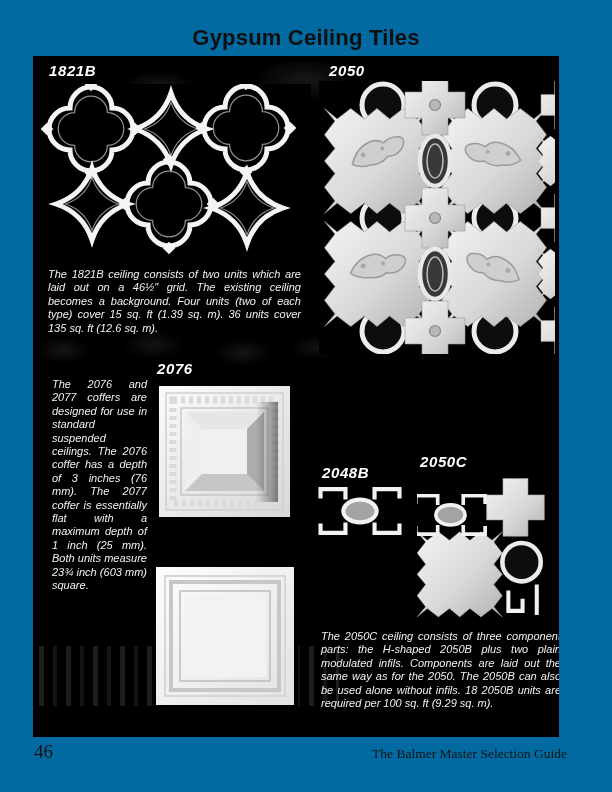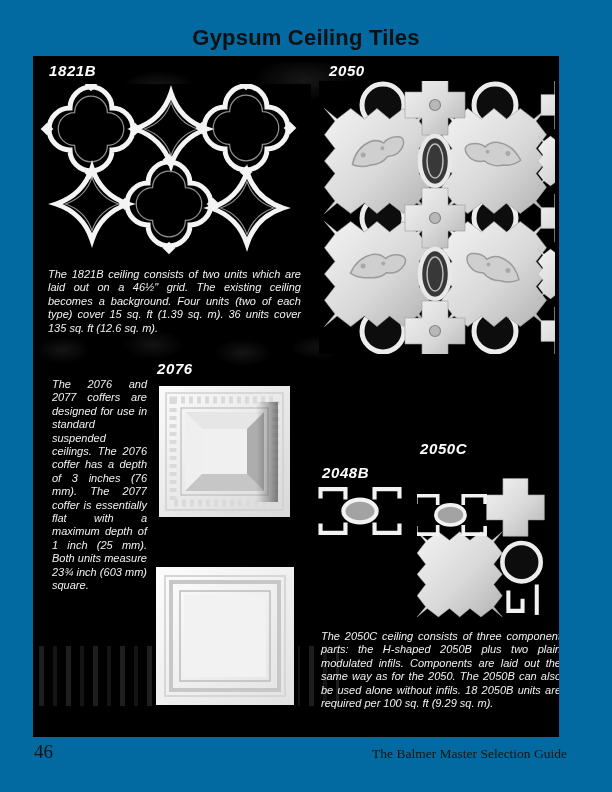--- a/index.html
+++ b/index.html
@@ -223,21 +223,21 @@
         <g id="hpieceg">
           <path class="hstroke" d="M3,14 V5 H27 V15"></path>
           <path class="hstroke" d="M79,14 V5 H55 V15"></path>
           <path class="hstroke" d="M3,38 V47 H27 V37"></path>
           <path class="hstroke" d="M79,38 V47 H55 V37"></path>
           <ellipse cx="41" cy="26" rx="16" ry="11" fill="#a3a3a3" stroke="#f2f2f2" stroke-width="4"></ellipse>
         </g>
       </svg>
     </div>
 
-    <div class="plabel" style="left:387px;top:384px;">2050C</div>
+    <div class="plabel" style="left:387px;top:397px;">2050C</div>
 
     <div class="imgbox" style="left:384px;top:421px;width:130px;height:144px;">
       <svg width="130" height="144" viewBox="0 0 128 142">
         <rect width="128" height="142" fill="#000"></rect>
         <use href="#sawplate" transform="translate(42,96) scale(0.84)"></use>
         <use href="#crossp" transform="translate(97,30) scale(0.95)"></use>
         <use href="#hpieceg" transform="translate(-4,14) scale(0.9)"></use>
         <use href="#ringc" transform="translate(103,84) scale(0.9)"></use>
         <path class="hstroke" d="M90,112 V132 H104 V120"></path>
         <path class="hstroke" d="M118,106 V136"></path>

